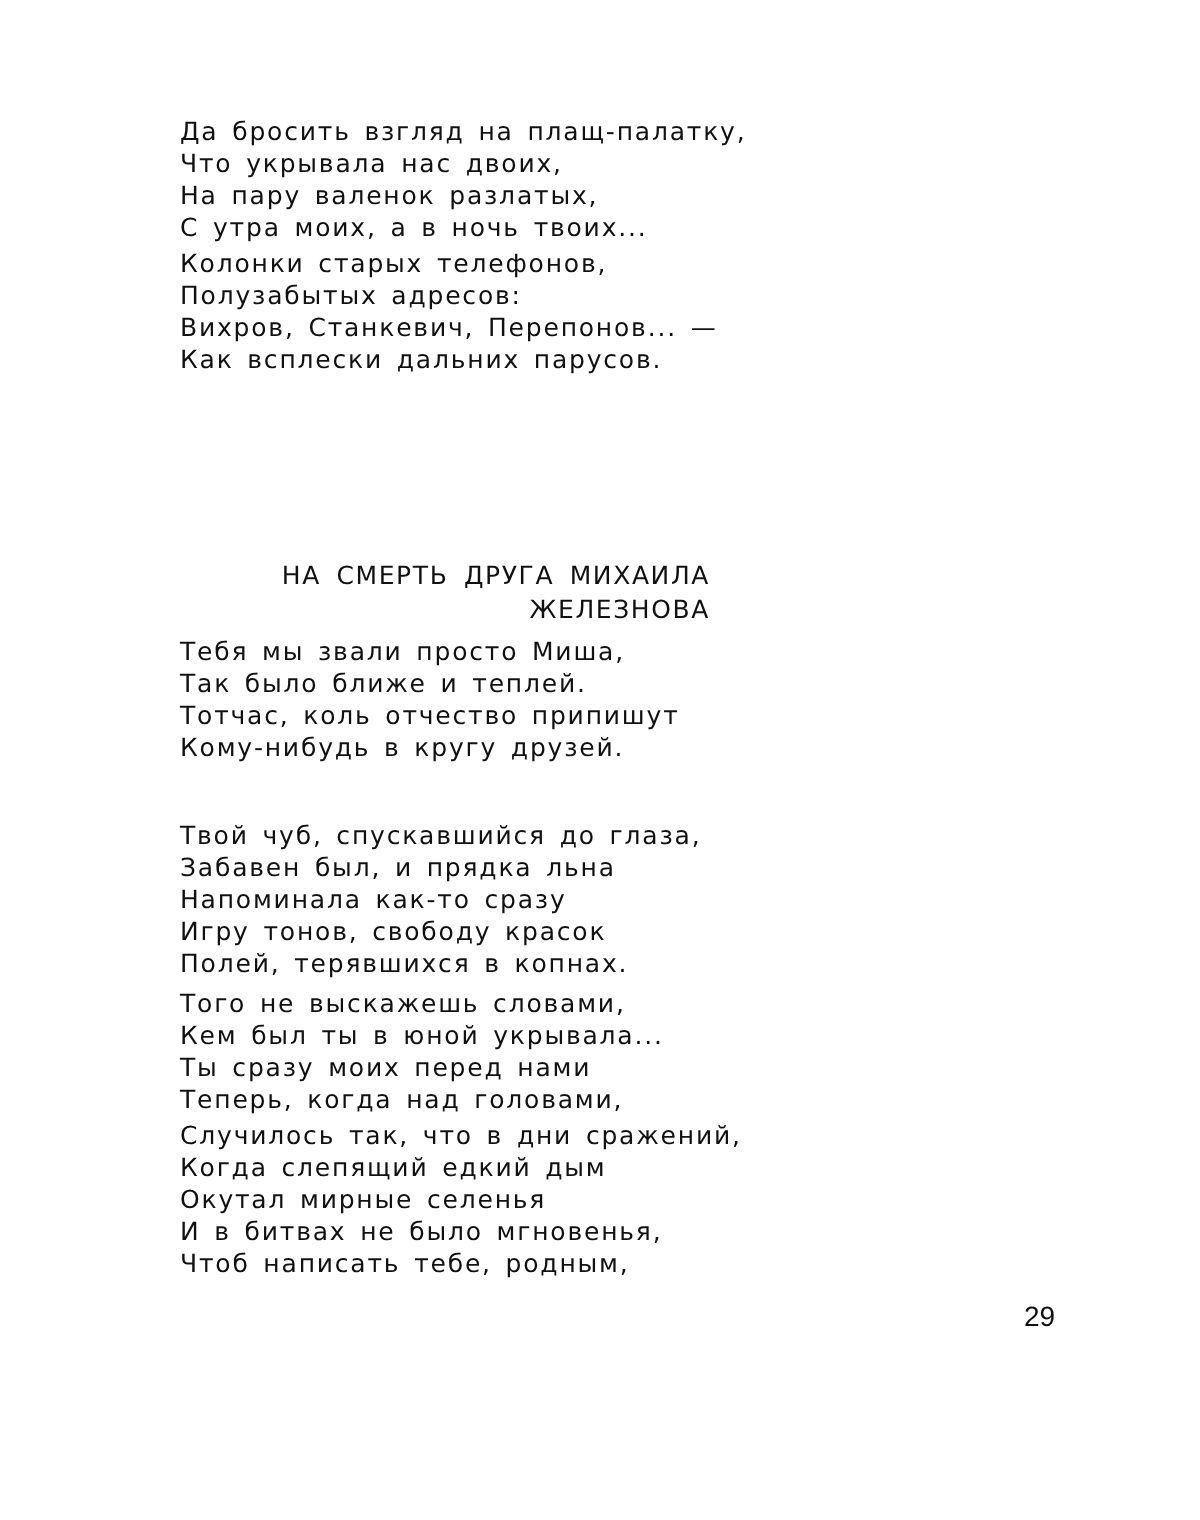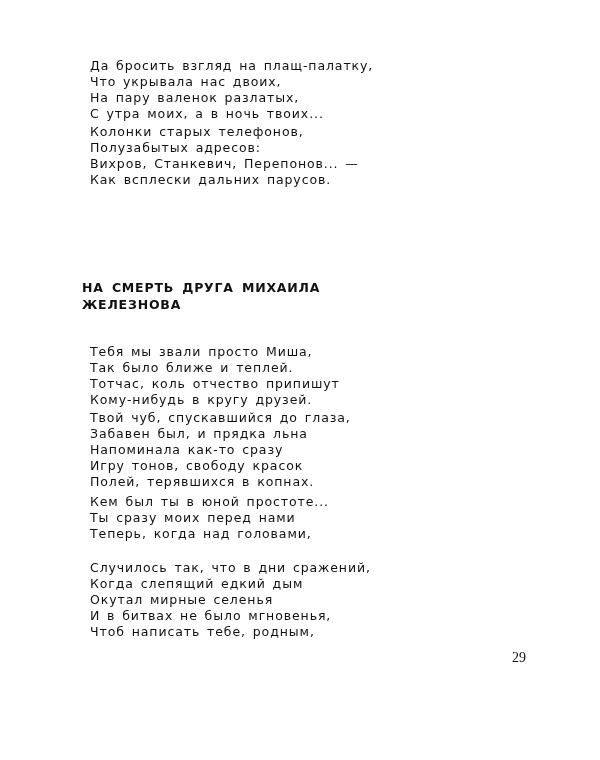--- a/index.html
+++ b/index.html
@@ -7,26 +7,26 @@
     width: 600px; height: 760px; background: #ffffff; position: relative; overflow: hidden;
     font-family: "DejaVu Sans", sans-serif; color: #111111;
   }
   .page { position: absolute; left: 0; top: 0; width: 600px; height: 760px; }
   .stanza { position: absolute; left: 90px; }
   .line {
     font-size: 12.5px; line-height: 16px; letter-spacing: 0.9px; word-spacing: 2px;
     white-space: nowrap; font-weight: 500;
   }
   .title {
-    position: absolute; left: 82px; width: 260px; text-align: left;
-    font-weight: bold; font-size: 12.5px; line-height: 17px; letter-spacing: 0.8px; word-spacing: 3px;
+    position: absolute; left: 95px; width: 260px; text-align: right;
+    font-weight: normal; font-size: 12.5px; line-height: 17px; letter-spacing: 0.8px; word-spacing: 3px;
   }
   .page-number {
     position: absolute; left: 512px; top: 650px;
-    font-family: Liberation Serif, serif; font-size: 14px;
+    font-family: Liberation Sans, sans-serif; font-size: 14px;
   }
 </style>
 </head>
 <body>
 
 <div class="page">
 
   <div class="stanza" style="top:124px">
     <div class="line">Колонки старых телефонов,</div>
     <div class="line">Полузабытых адресов:</div>
@@ -39,37 +39,38 @@
     <div class="line">Что укрывала нас двоих,</div>
     <div class="line">На пару валенок разлатых,</div>
     <div class="line">С утра моих, а в ночь твоих...</div>
   </div>
 
   <div class="title" style="top:279px">
     <div>НА СМЕРТЬ ДРУГА МИХАИЛА</div>
     <div>ЖЕЛЕЗНОВА</div>
   </div>
 
-  <div class="stanza" style="top:344px">
+  <div class="stanza" style="top:318px">
     <div class="line">Тебя мы звали просто Миша,</div>
     <div class="line">Так было ближе и теплей.</div>
     <div class="line">Тотчас, коль отчество припишут</div>
     <div class="line">Кому-нибудь в кругу друзей.</div>
   </div>
 
   <div class="stanza" style="top:410px">
     <div class="line">Твой чуб, спускавшийся до глаза,</div>
     <div class="line">Забавен был, и прядка льна</div>
     <div class="line">Напоминала как-то сразу</div>
     <div class="line">Игру тонов, свободу красок</div>
     <div class="line">Полей, терявшихся в копнах.</div>
   </div>
 
   <div class="stanza" style="top:494px">
-    <div class="line">Кем был ты в юной простоте...</div>
+    <div class="line">Того не выскажешь словами,</div>
+    <div class="line">Кем был ты в юной укрывала...</div>
     <div class="line">Ты сразу моих перед нами</div>
     <div class="line">Теперь, когда над головами,</div>
   </div>
 
   <div class="stanza" style="top:560px">
     <div class="line">Случилось так, что в дни сражений,</div>
     <div class="line">Когда слепящий едкий дым</div>
     <div class="line">Окутал мирные селенья</div>
     <div class="line">И в битвах не было мгновенья,</div>
     <div class="line">Чтоб написать тебе, родным,</div>

